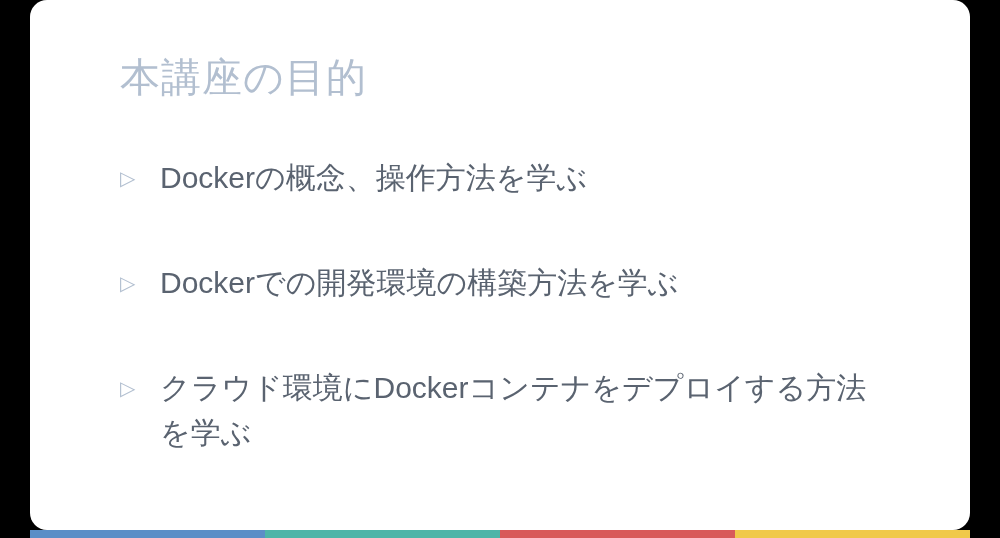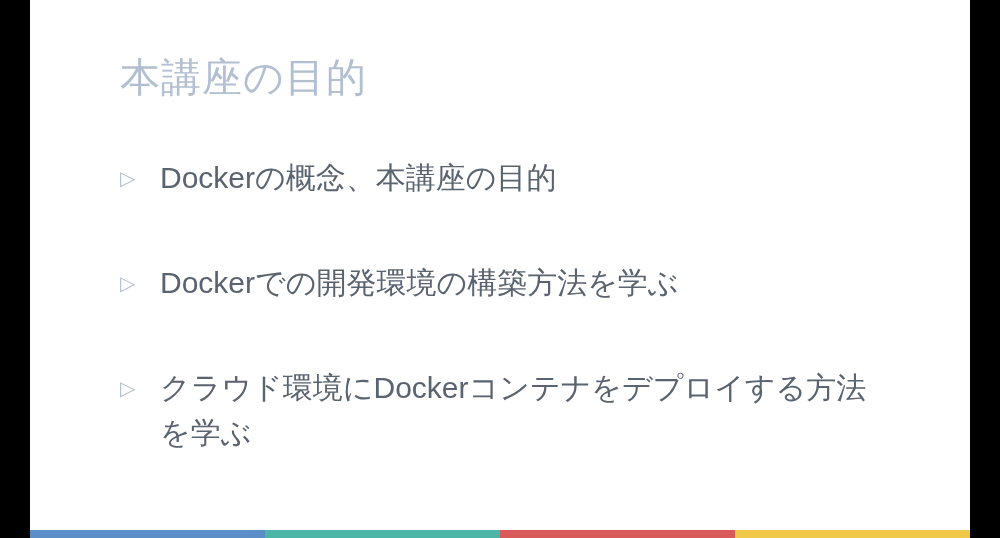--- a/index.html
+++ b/index.html
@@ -16,20 +16,21 @@
       overflow: hidden;
     }
     .slide {
       position: absolute;
       left: 30px;
       top: 0;
       width: 940px;
       height: 530px;
       background: #fff;
       padding: 50px 90px 20px 90px;
+      border-radius: 17px;
     }
     .title {
       color: #b2bfd0;
       font-size: 40px;
       font-weight: 400;
       margin-bottom: 50px;
       letter-spacing: 1px;
     }
     .bullet-list {
       list-style: none;
@@ -71,21 +72,21 @@
     .bar-yellow { background: #f0c94a; }
   </style>
 </head>
 <body>
 
 <div class="slide">
   <h1 class="title">本講座の目的</h1>
   <ul class="bullet-list">
     <li class="bullet-item">
       <span class="bullet-marker">▷</span>
-      <span class="bullet-text">Dockerの概念、本講座の目的</span>
+      <span class="bullet-text">Dockerの概念、操作方法を学ぶ</span>
     </li>
     <li class="bullet-item">
       <span class="bullet-marker">▷</span>
       <span class="bullet-text">Dockerでの開発環境の構築方法を学ぶ</span>
     </li>
     <li class="bullet-item">
       <span class="bullet-marker">▷</span>
       <span class="bullet-text">クラウド環境にDockerコンテナをデプロイする方法を学ぶ</span>
     </li>
   </ul>

